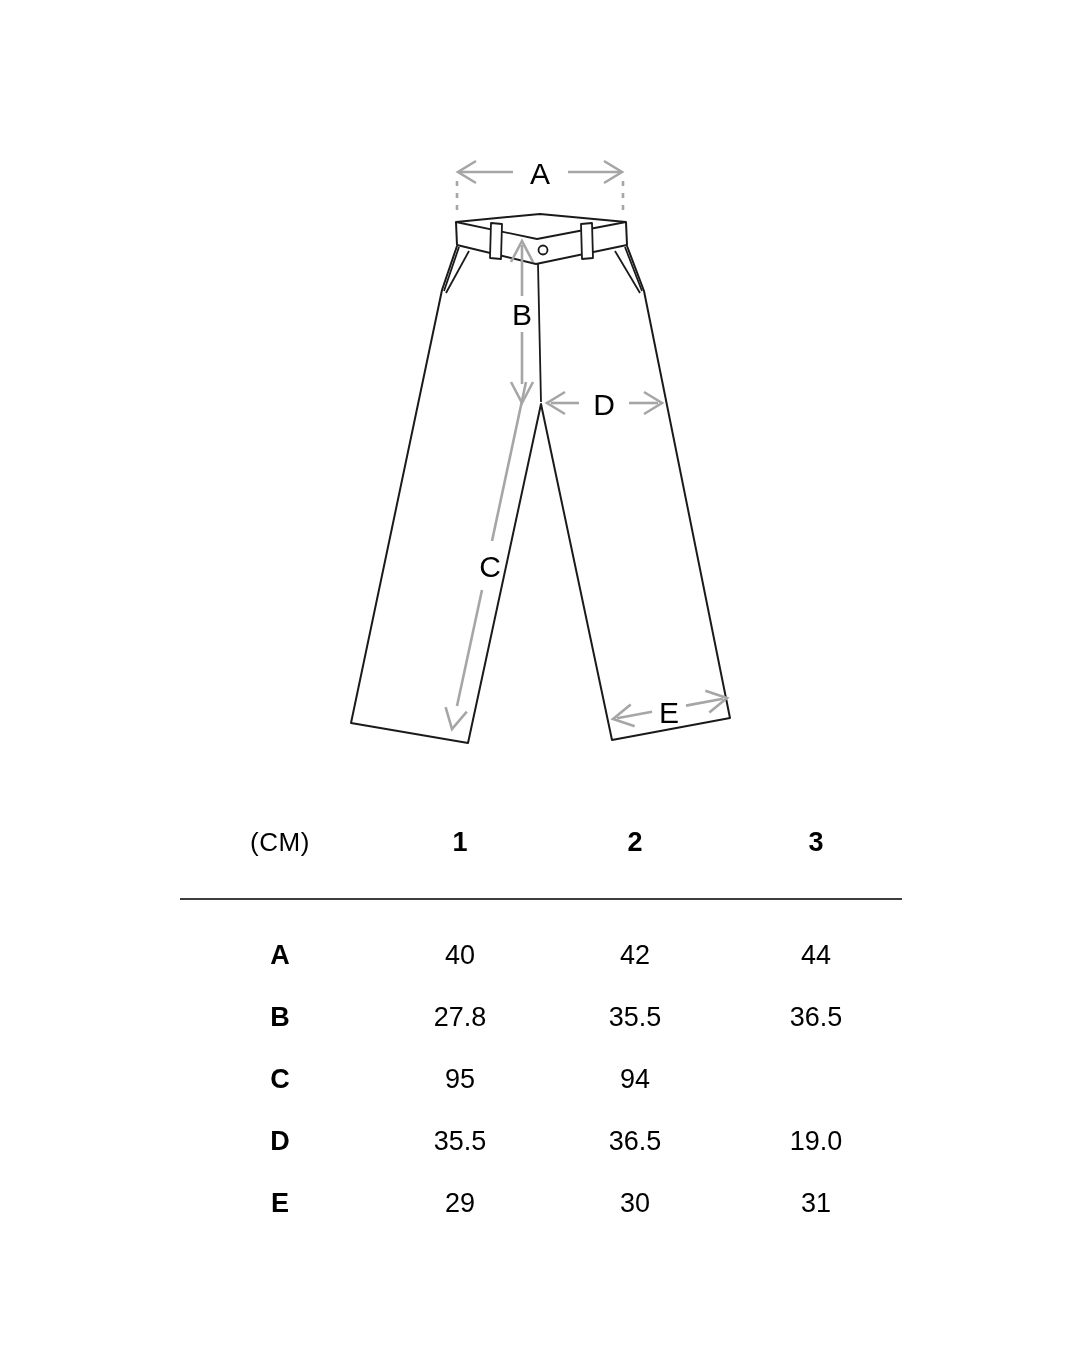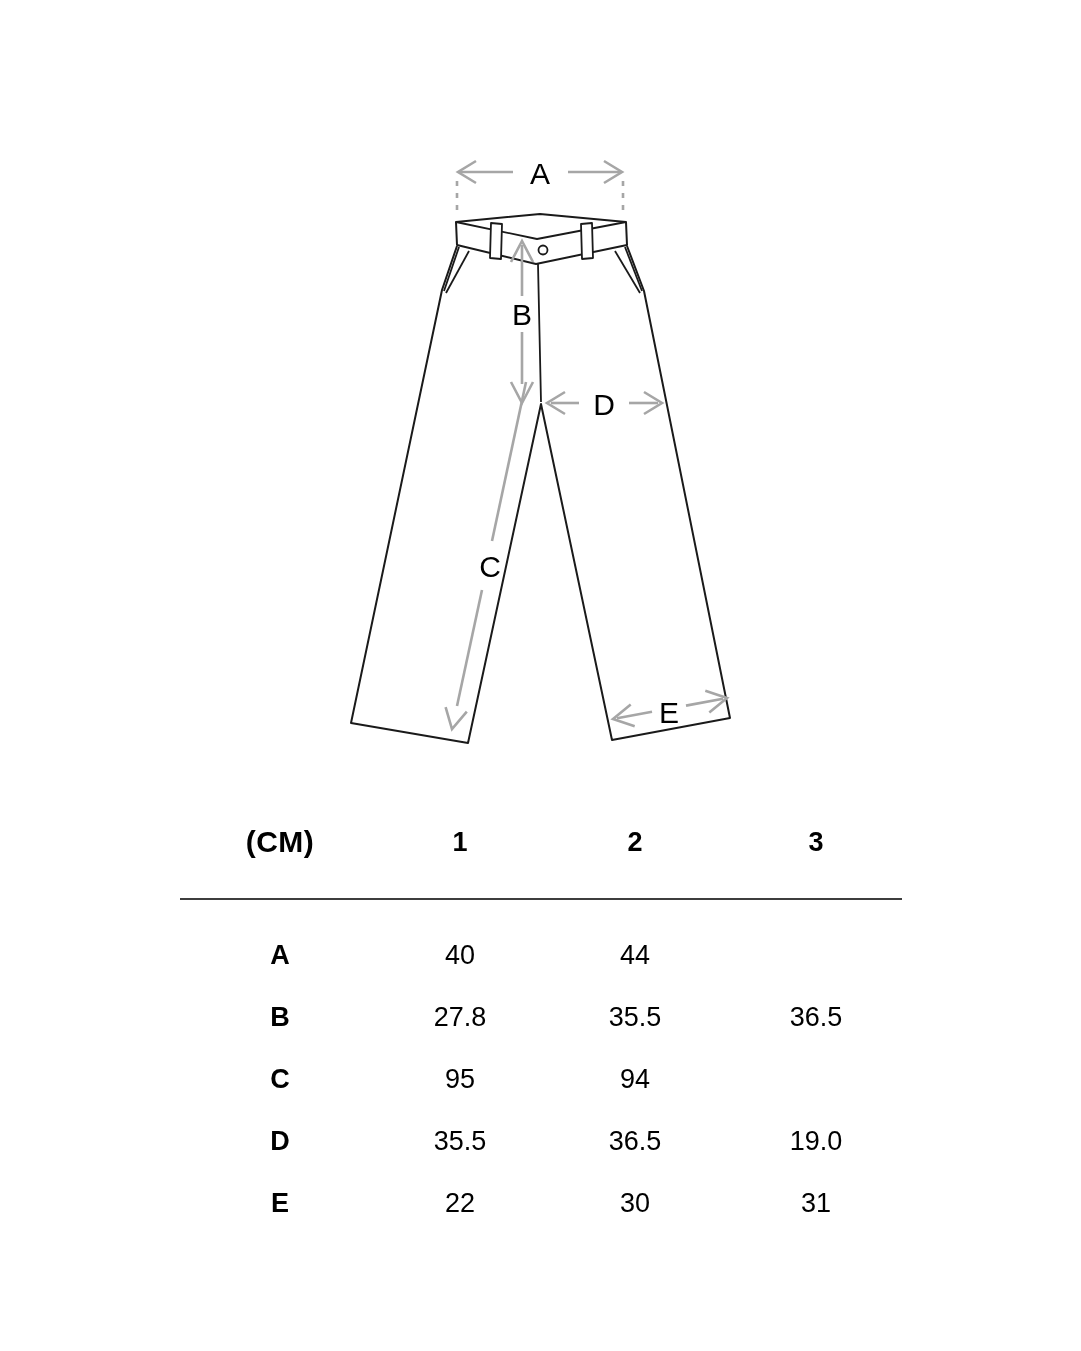--- a/index.html
+++ b/index.html
@@ -16,21 +16,21 @@
 
   
   .size-table { position:absolute; left:180px; top:820px; width:722px; }
   .t-row {
     display:grid;
     grid-template-columns:200px 160px 190px 172px;
     align-items:center;
     text-align:center;
   }
   .t-header { height:44px; font-size:27px; }
-  .t-header .unit { font-weight:700; font-size:30px; letter-spacing:0.5px; }
+  .t-header .unit { font-weight:400; font-size:26px; letter-spacing:0.5px; }
   .t-header .col { font-weight:700; }
   .t-rule { margin-top:34px; height:2px; background:#3d3d3d; }
   .t-body { padding-top:24px; }
   .t-body .t-row { height:62px; font-size:27px; }
   .row-label { font-weight:700; }
   .cell { font-weight:400; }
 
   
   .outline { fill:#ffffff; stroke:#1a1a1a; stroke-width:2; stroke-linejoin:round; }
   .thin    { fill:none;    stroke:#1a1a1a; stroke-width:1.8; stroke-linejoin:round; }
@@ -113,20 +113,21 @@
       <div class="col">2</div>
       <div class="col">3</div>
     </div>
 
     <div class="t-rule"></div>
 
     <div class="t-body">
       <div class="t-row">
         <div class="row-label">A</div>
         <div class="cell">40</div>
+        <div class="cell">42</div>
         <div class="cell">44</div>
       </div>
       <div class="t-row">
         <div class="row-label">B</div>
         <div class="cell">27.8</div>
         <div class="cell">35.5</div>
         <div class="cell">36.5</div>
       </div>
       <div class="t-row">
         <div class="row-label">C</div>
@@ -134,20 +135,20 @@
         <div class="cell">94</div>
       </div>
       <div class="t-row">
         <div class="row-label">D</div>
         <div class="cell">35.5</div>
         <div class="cell">36.5</div>
         <div class="cell">19.0</div>
       </div>
       <div class="t-row">
         <div class="row-label">E</div>
-        <div class="cell">22</div>
+        <div class="cell">29</div>
         <div class="cell">30</div>
         <div class="cell">31</div>
       </div>
     </div>
   </div>
 
 </div>
 
 </body></html>

